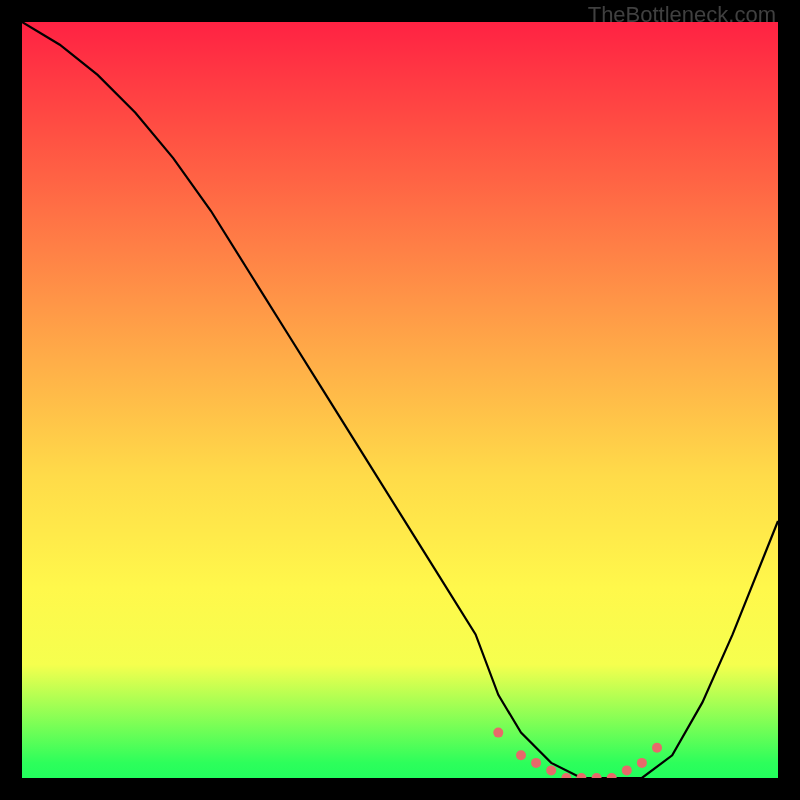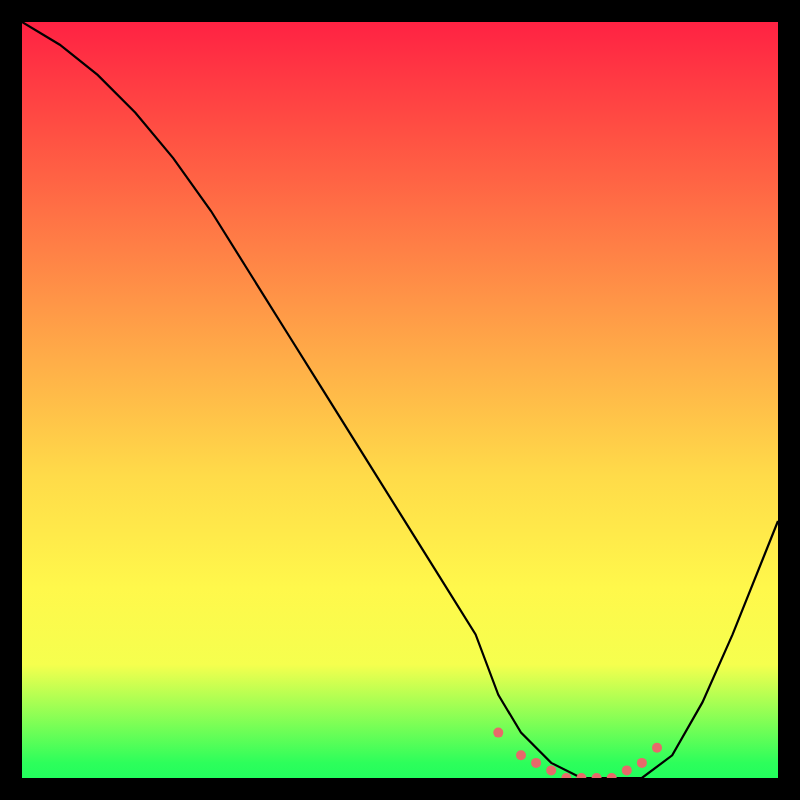--- a/index.html
+++ b/index.html
@@ -11,20 +11,21 @@
     .curve { position: absolute; left: 22px; top: 22px; pointer-events: none; }
     .dots { position: absolute; left: 22px; top: 22px; pointer-events: none; }
   </style>
 </head>
 <body>
 
 <div class="chart-container">
   <div class="plot-area">
     <div class="gradient-bg"></div>
   </div>
+  <div class="watermark">TheBottleneck.com</div>
   <svg class="curve" width="756" height="756">
     <path id="curve-path" fill="none" stroke="#000" stroke-width="2.2" d="M0.0 0.0 L37.8 22.7 L75.6 52.9 L113.4 90.7 L151.2 136.1 L189.0 189.0 L226.8 249.5 L264.6 310.0 L302.4 370.4 L340.2 430.9 L378.0 491.4 L415.8 551.9 L453.6 612.4 L476.3 672.8 L499.0 710.6 L529.2 740.9 L559.4 756.0 L589.7 756.0 L619.9 756.0 L650.2 733.3 L680.4 680.4 L710.6 612.4 L756.0 499.0"></path>
   </svg>
   <svg class="dots" width="756" height="756">
     <g id="dots-group">
         <circle cx="476.3" cy="710.6" r="5" fill="#e76a6a"></circle>
         <circle cx="499.0" cy="733.3" r="5" fill="#e76a6a"></circle>
         <circle cx="514.1" cy="740.9" r="5" fill="#e76a6a"></circle>
         <circle cx="529.2" cy="748.4" r="5" fill="#e76a6a"></circle>
         <circle cx="544.3" cy="756.0" r="5" fill="#e76a6a"></circle>

